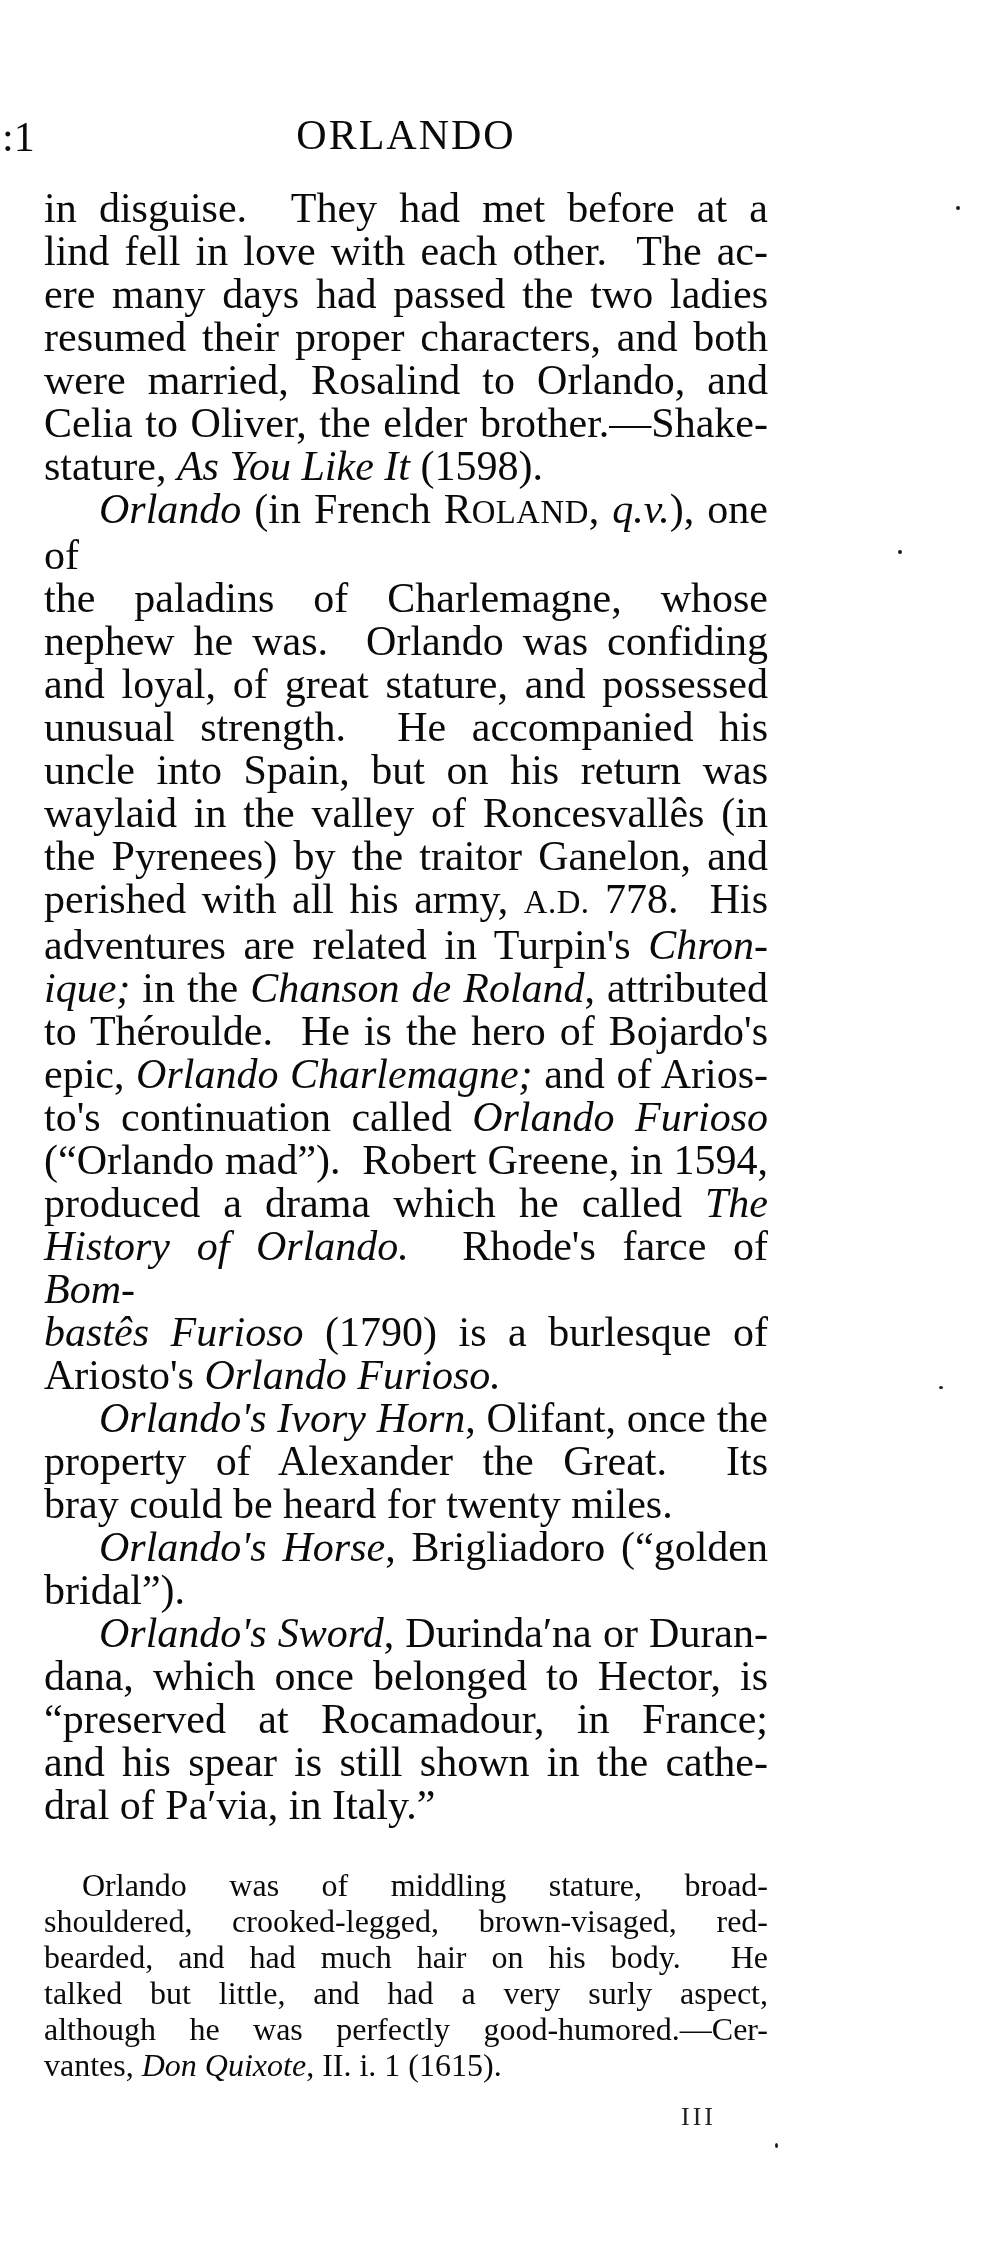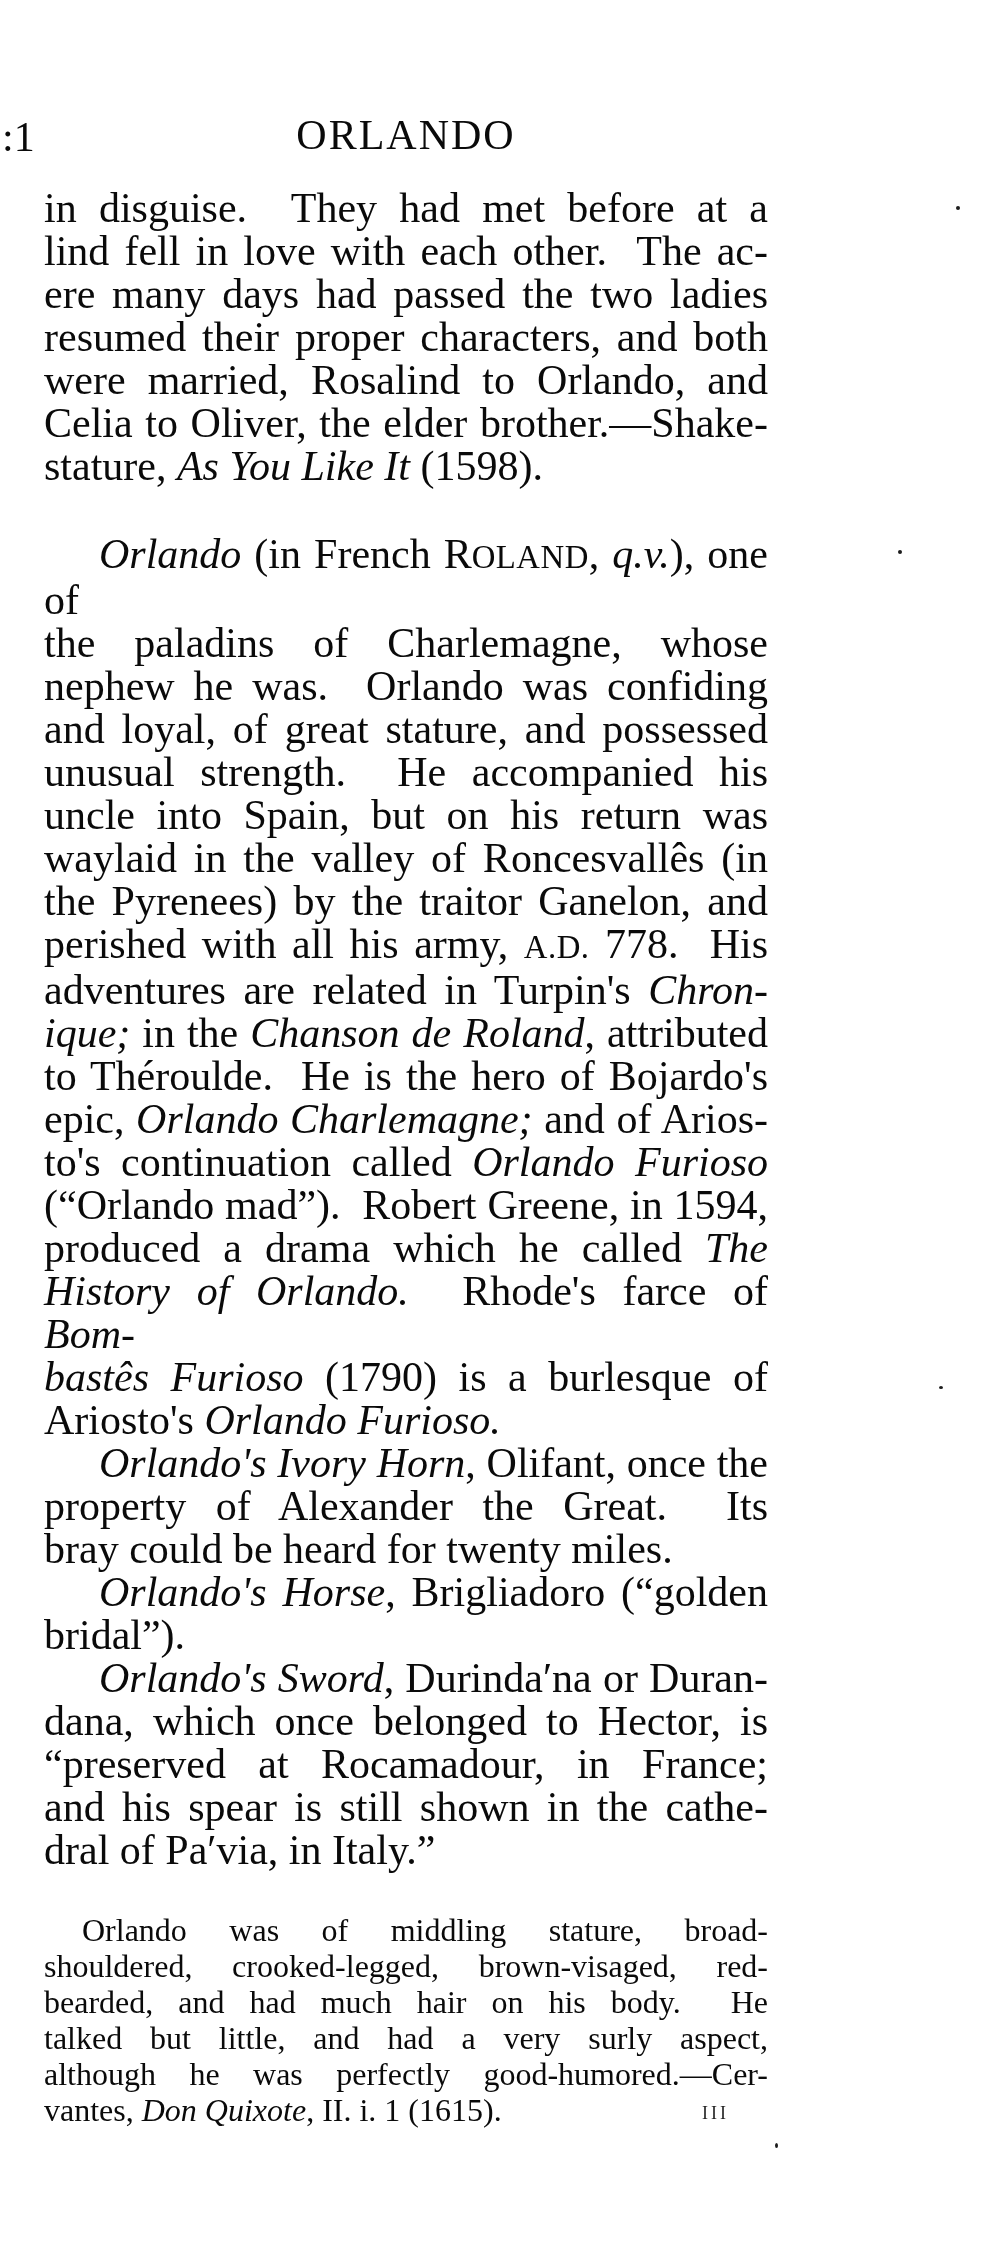--- a/index.html
+++ b/index.html
@@ -30,32 +30,32 @@
     letter-spacing: 2px;
   }
   .textblock {
     position: absolute;
     left: 44px;
     top: 187px;
     width: 724px;
   }
   .para.body  { font-size: 42px; line-height: 43px; }
   .para.small { font-size: 32px; line-height: 36px; margin-top: 40px; }
-  .para.gap-before { margin-top: 45px; }
+  .para.gap-before { }
   .line { text-align: justify; text-align-last: justify; }
   .line.last { text-align-last: left; }
   .line.first.ind { text-indent: 55px; }
   .para.small .line.first.ind { text-indent: 38px; }
   .it { font-style: italic; }
   .sc { text-transform: uppercase; font-size: 0.78em; letter-spacing: 0.5px; }
   .sig {
     position: absolute;
-    left: 702px;
+    left: 681px;
     top: 2104px;
-    font-size: 18px;
+    font-size: 26px;
     line-height: 1;
     letter-spacing: 3px;
     opacity: 0.9;
   }
   .speck {
     position: absolute;
     background: #1c1c1c;
     border-radius: 50%;
   }
 </style>

